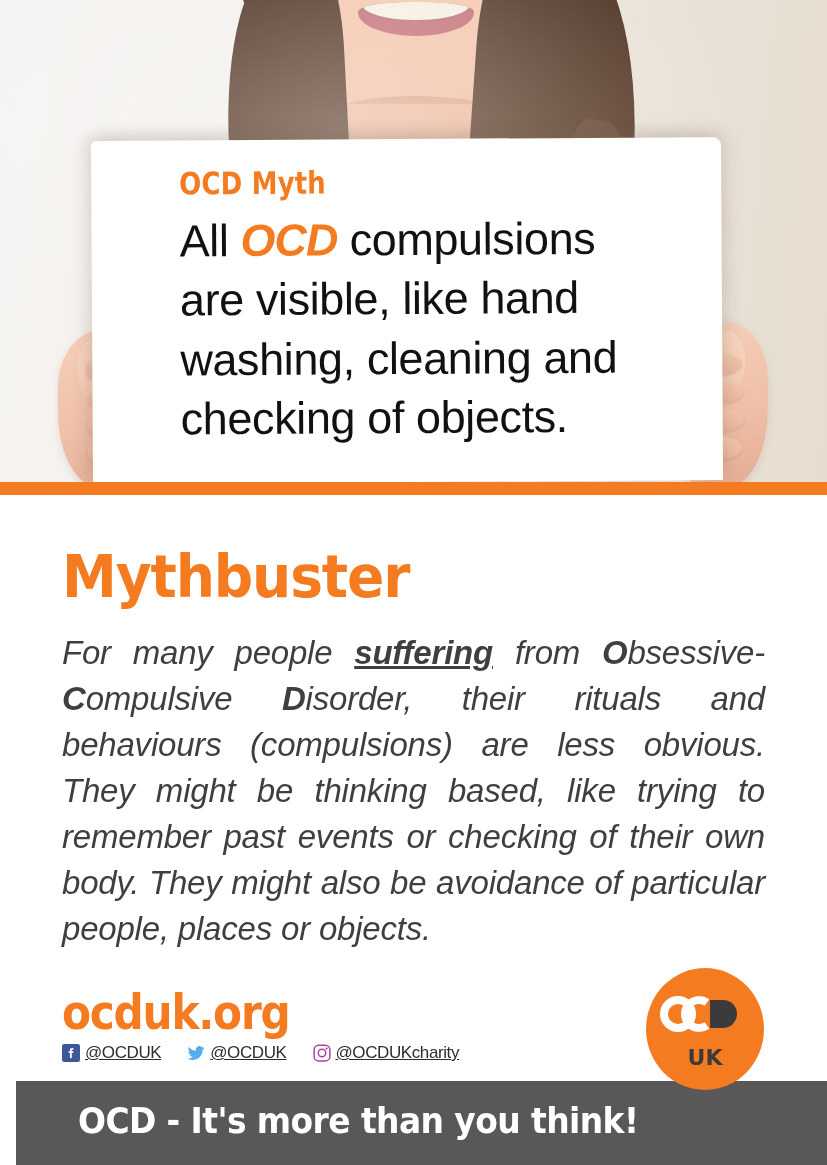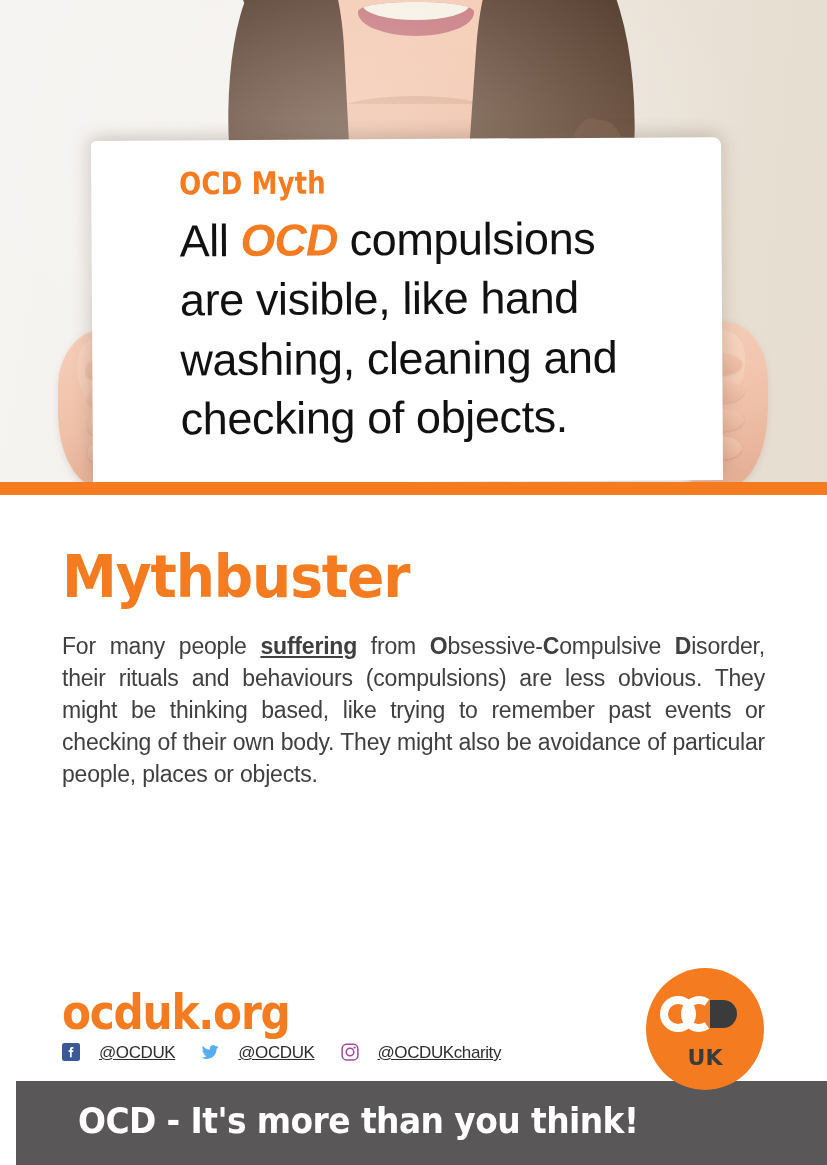--- a/index.html
+++ b/index.html
@@ -276,24 +276,25 @@
     font-size: 58px;
     line-height: 1;
     letter-spacing: -1.2px;
     transform: scaleX(0.95);
     transform-origin: left center;
   }
   .para {
     margin: 24px 0 0 0;
     color: #3f3f3f;
     font-family: "Liberation Sans", sans-serif;
-    font-size: 23px;
+    font-size: 33px;
     line-height: 1.395;
     text-align: justify;
     letter-spacing: -0.2px;
+    font-style: italic;
   }
   .para.second { margin-top: 27px; text-align: left; }
   .para b { font-weight: 700; }
   .para u.strong { font-weight: 700; text-decoration: underline; text-underline-offset: 2px; }
 
   
   .site {
     position: absolute;
     left: 62px; top: 988px;
     color: #f47b20;
@@ -307,21 +308,22 @@
   }
   .socials {
     position: absolute;
     left: 62px; top: 1043px;
     display: flex;
     align-items: center;
     gap: 26px;
   }
   .social {
     display: flex;
-    gap: 19px;
+    align-items: center;
+    gap: 5px;
     color: #2d2d2d;
     font-family: "Liberation Sans", sans-serif;
     font-size: 17px;
     letter-spacing: -0.4px;
     white-space: nowrap;
   }
   .social .glyph { display: inline-flex; width: 18px; height: 18px; }
 
   
   .logo {

